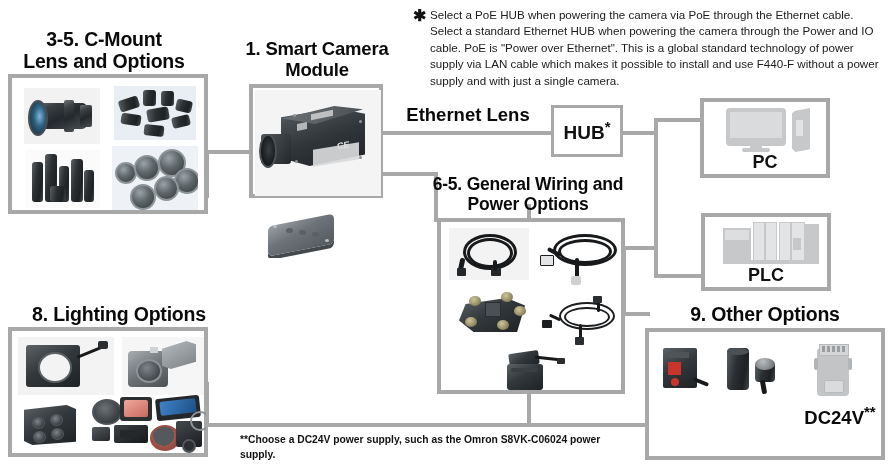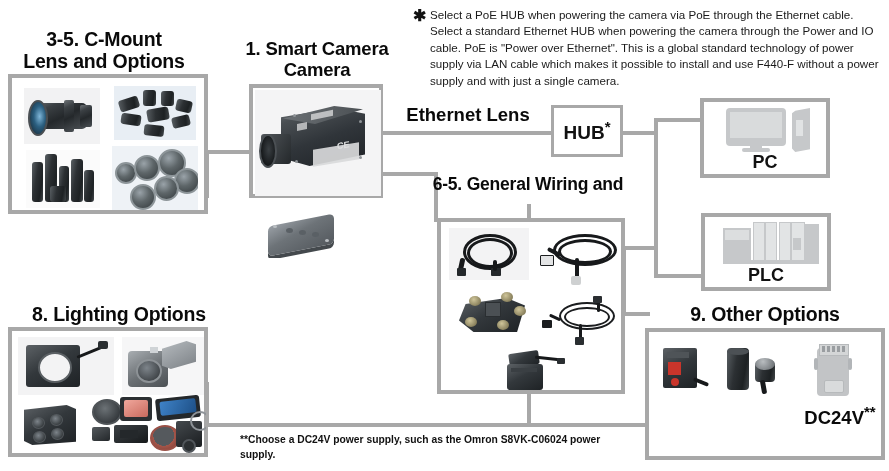--- a/index.html
+++ b/index.html
@@ -141,21 +141,21 @@
       <div class="filt" style="left:22px;top:9px;width:22px;height:22px;"></div>
       <div class="filt" style="left:46px;top:3px;width:24px;height:24px;"></div>
       <div class="filt" style="left:62px;top:22px;width:22px;height:22px;"></div>
       <div class="filt" style="left:42px;top:30px;width:21px;height:21px;"></div>
       <div class="filt" style="left:18px;top:38px;width:22px;height:22px;"></div>
     </div>
   </div>
 
   <div class="title t19" style="left:238px;top:38px;width:158px;">
     <div>1. Smart Camera</div>
-    <div>Camera</div>
+    <div>Module</div>
   </div>
 
   <div class="gbox" style="left:249px;top:84px;width:134px;height:114px;">
     <div class="ph" style="left:2px;top:2px;width:126px;height:106px;background:#f4f4f5;">
 
       <div class="cambody" style="left:26px;top:18px;width:84px;height:58px;
            clip-path:polygon(0 16%,66% 0,100% 10%,100% 80%,34% 100%,0 86%);"></div>
 
       <div style="position:absolute;left:28px;top:16px;width:80px;height:18px;
            background:linear-gradient(100deg,#6d7276,#4a4f53);
@@ -229,20 +229,21 @@
       <div class="plc-b" style="left:82px;top:2px;width:14px;height:36px;"></div>
       <div style="position:absolute;left:70px;top:16px;width:8px;height:12px;background:#c6c8ca;"></div>
       <div class="plc-b" style="left:0px;top:38px;width:96px;height:4px;"></div>
     </div>
     <div style="position:absolute;left:0;top:48px;width:100%;text-align:center;
          font-weight:bold;font-size:18px;">PLC</div>
   </div>
 
   <div class="title t18" style="left:412px;top:175px;width:232px;">
     <div>6-5. General Wiring and</div>
+    <div>Power Options</div>
   </div>
 
   <div class="gbox" style="left:437px;top:218px;width:188px;height:176px;">
 
     <div class="ph" style="left:8px;top:6px;width:80px;height:52px;background:#f3f3f4;">
       <div class="wire" style="left:14px;top:6px;width:48px;height:30px;"></div>
       <div class="wire" style="left:18px;top:10px;width:40px;height:24px;"></div>
       <div class="cablestraight" style="left:10px;top:30px;width:5px;height:14px;transform:rotate(12deg);"></div>
       <div style="position:absolute;left:8px;top:40px;width:9px;height:8px;background:#24282b;border-radius:1px;"></div>
       <div style="position:absolute;left:42px;top:40px;width:10px;height:8px;background:#24282b;border-radius:1px;"></div>

